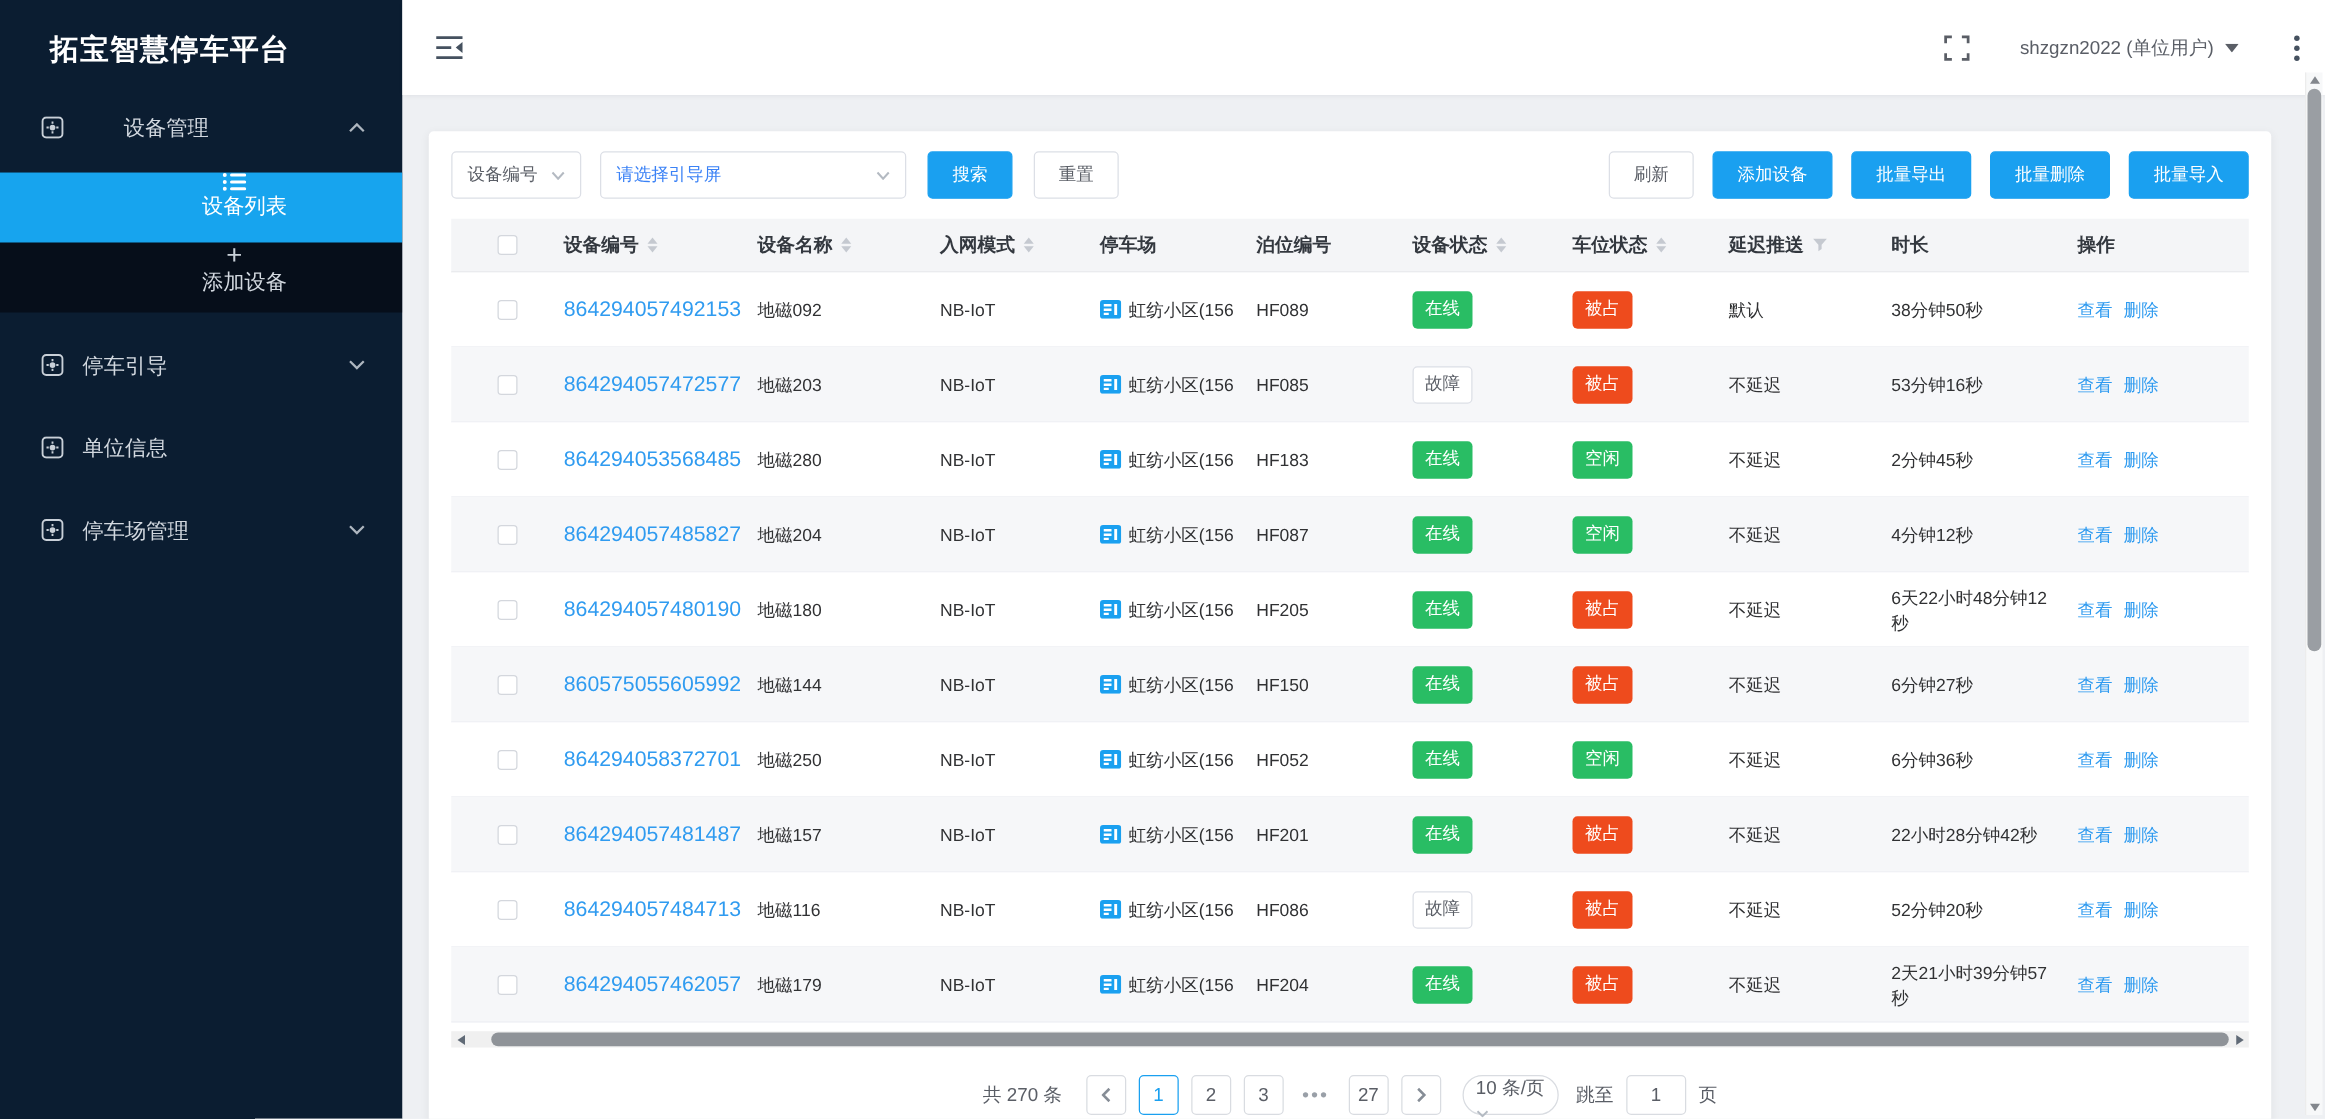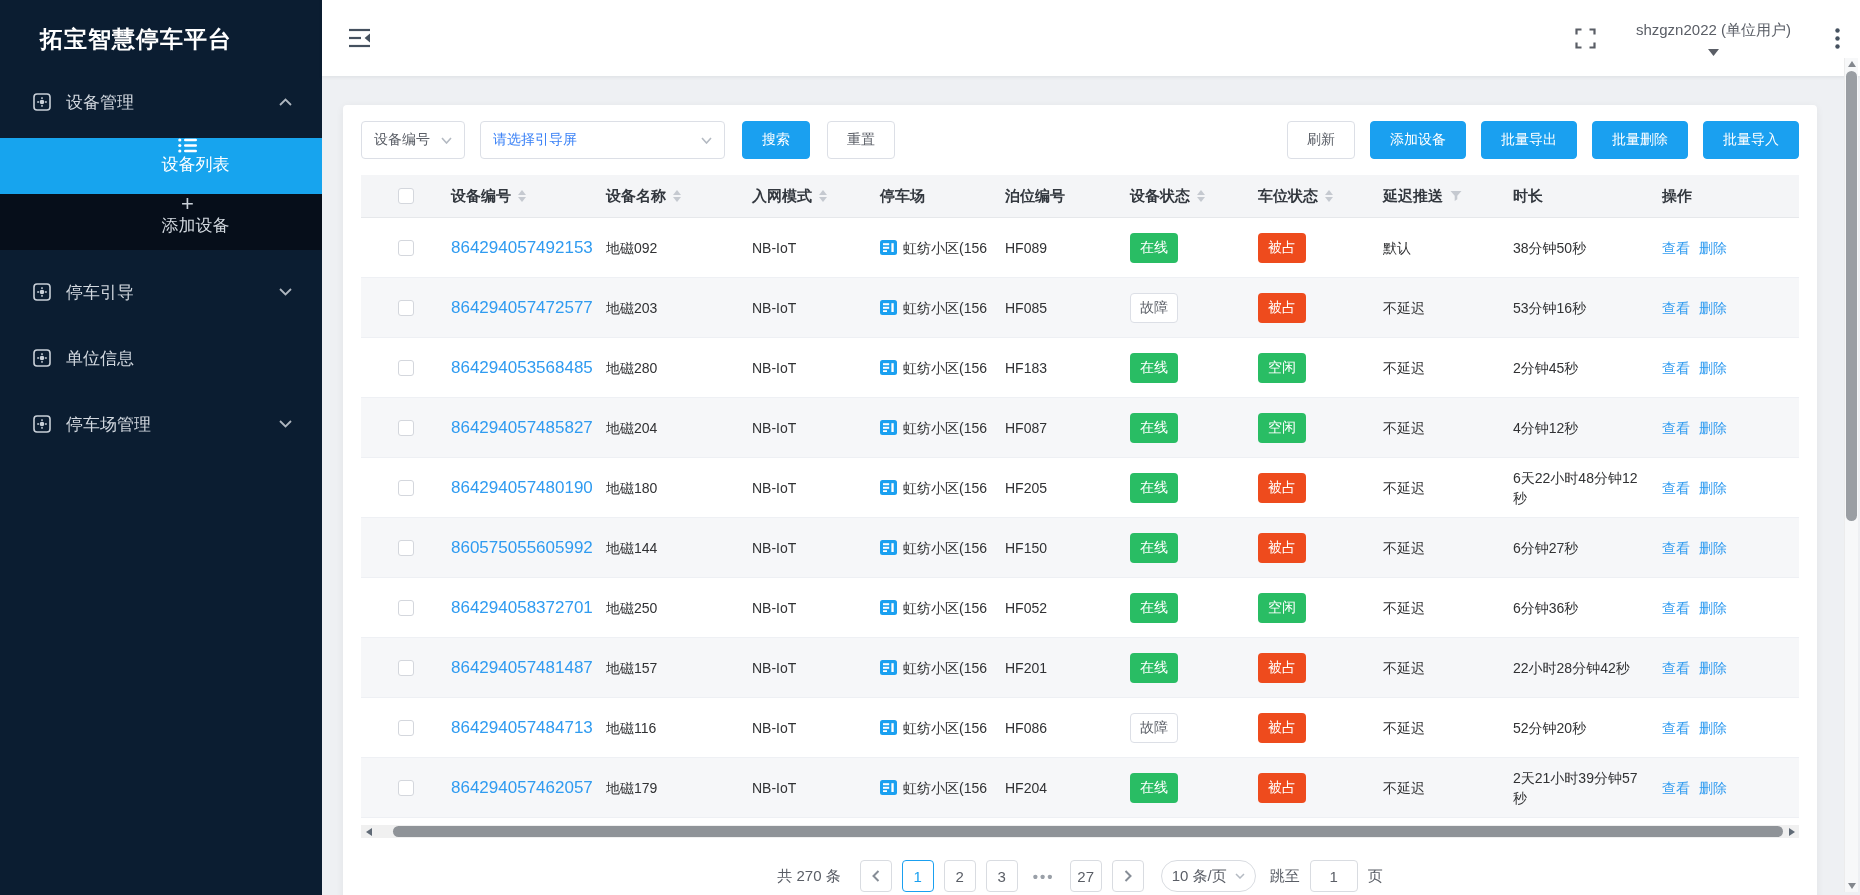--- a/index.html
+++ b/index.html
@@ -10,38 +10,38 @@
     --primary:#1aa0f0; --sidebar-bg:#0b1d31; --active-menu:#17a4ee;
     --online-green:#29bd64; --occupied-red:#ee4b1d; --link-blue:#2f9bf0;
   }
   .screen { width:1860px; height:895px; display:flex; position:relative; overflow:hidden; }
 
   
   .sidebar { width:322px; min-width:322px; height:100%; background:var(--sidebar-bg); color:#d2d8df; overflow:hidden; }
   .side-title { font-size:23px; font-weight:700; color:#fff; padding:24px 0 0 40px; letter-spacing:1px; line-height:30px; white-space:nowrap; }
   .menu { margin-top:23px; font-size:17px; }
   .menu-item { height:48px; display:flex; align-items:center; padding:0 30px 0 33px; cursor:pointer; margin-top:18px; white-space:nowrap; }
-  .menu-item.first { margin-top:0; height:50px; }
+  .menu-item.first { margin-top:0; height:50px;gap:33px; }
   .micon { display:inline-flex; align-items:center; color:#c9d0d8; }
   .mlabel { margin-left:15px; }
   .chev { margin-left:auto; display:inline-flex; color:#aeb6bf; }
   .submenu { background:#060e1a; margin-top:11px; }
   .submenu-item { height:56px; display:flex; align-items:center; padding-left:53px; cursor:pointer; color:#d2d8df;flex-direction:column; }
   .submenu-item .mlabel { margin-left:16px; }
   .submenu-item.active { background:var(--active-menu); color:#fff; }
   .submenu-item.active .micon { color:#fff; }
   .plusglyph { font-size:22px; font-weight:400; line-height:20px; }
 
   
   .main { flex:1; position:relative; background:#eef0f3; }
   .topbar { height:76px; background:#fff; display:flex; align-items:center; padding:0 20px 0 26px; box-shadow:0 1px 4px rgba(0,21,41,.08); position:relative; z-index:3; }
   .collapse-btn { display:inline-flex; color:#45515f; cursor:pointer; }
   .topbar-right { margin-left:auto; display:flex; align-items:center; }
   .fullscreen-btn { display:inline-flex; color:#5a5e66; cursor:pointer; }
-  .userbox { display:flex; align-items:center; gap:9px; margin:0 44px 0 40px; color:#5a5e66; font-size:15px; cursor:pointer; white-space:nowrap;flex-direction:column; }
+  .userbox { display:flex; align-items:center; gap:9px; margin:0 44px 0 40px; color:#5a5e66; font-size:15px; cursor:pointer; white-space:nowrap; }
   .kebab { display:inline-flex; color:#45515f; cursor:pointer; }
 
   
   .card { position:absolute; left:21px; top:105px; width:1474px; height:840px; background:#fff; border-radius:4px; box-shadow:0 2px 8px rgba(0,0,0,.06); padding:16px 18px; }
 
   .filter-row { display:flex; align-items:center; margin-bottom:16px; }
   .sel, .inp { height:38px; border:1px solid #dcdfe6; border-radius:4px; background:#fff; display:flex; align-items:center; font-size:14px; }
   .sel { padding:0 12px; justify-content:space-between; cursor:pointer; }
   .sel .caret { color:#b4bac2; margin-left:8px; display:inline-flex; }
   .sel-field { width:104px; color:#5a5e66; }
@@ -99,21 +99,21 @@
   .tri-d { width:0; height:0; border-left:4px solid transparent; border-right:4px solid transparent; border-top:6px solid #83878d; }
   .v-thumb { position:absolute; left:1px; top:13px; width:11px; height:450px; background:#9a9ea3; border-radius:6px; cursor:grab; }
 
   
   .pagination { display:flex; align-items:center; justify-content:center; margin-top:22px; font-size:15px; color:#5a5e66; }
   .ptotal { margin-right:14px; white-space:nowrap; }
   .pbtn { min-width:32px; height:32px; border:1px solid #d9dce1; border-radius:4px; background:#fff; display:inline-flex; align-items:center; justify-content:center; margin:0 5px; cursor:pointer; color:#5a5e66; }
   .pbtn.active { border-color:var(--primary); color:var(--primary); }
   .pbtn.dots { border:none; color:#9aa0a8; letter-spacing:2px; font-weight:700; }
   #pages { display:inline-flex; }
-  .psize { height:32px; border:1px solid #d9dce1; border-radius:16px; display:inline-flex; align-items:center; padding:0 10px; margin-left:12px; cursor:pointer; gap:8px; white-space:nowrap; }
+  .psize { height:32px; border:1px solid #d9dce1; border-radius:16px; display:inline-flex; align-items:flex-start; padding:0 10px; margin-left:12px; cursor:pointer; gap:8px; white-space:nowrap;flex-direction:column; }
   .psize .caret { color:#b4bac2; display:inline-flex; }
   .pjump { margin-left:14px; white-space:nowrap; }
   .pinput { width:48px; height:32px; border:1px solid #d9dce1; border-radius:4px; margin-left:10px; text-align:center; font-size:15px; color:#5a5e66; font-family:inherit; }
   .pjump.suffix { margin-left:10px; }
 </style>
 </head>
 <body>
 
 <div class="screen">
 

